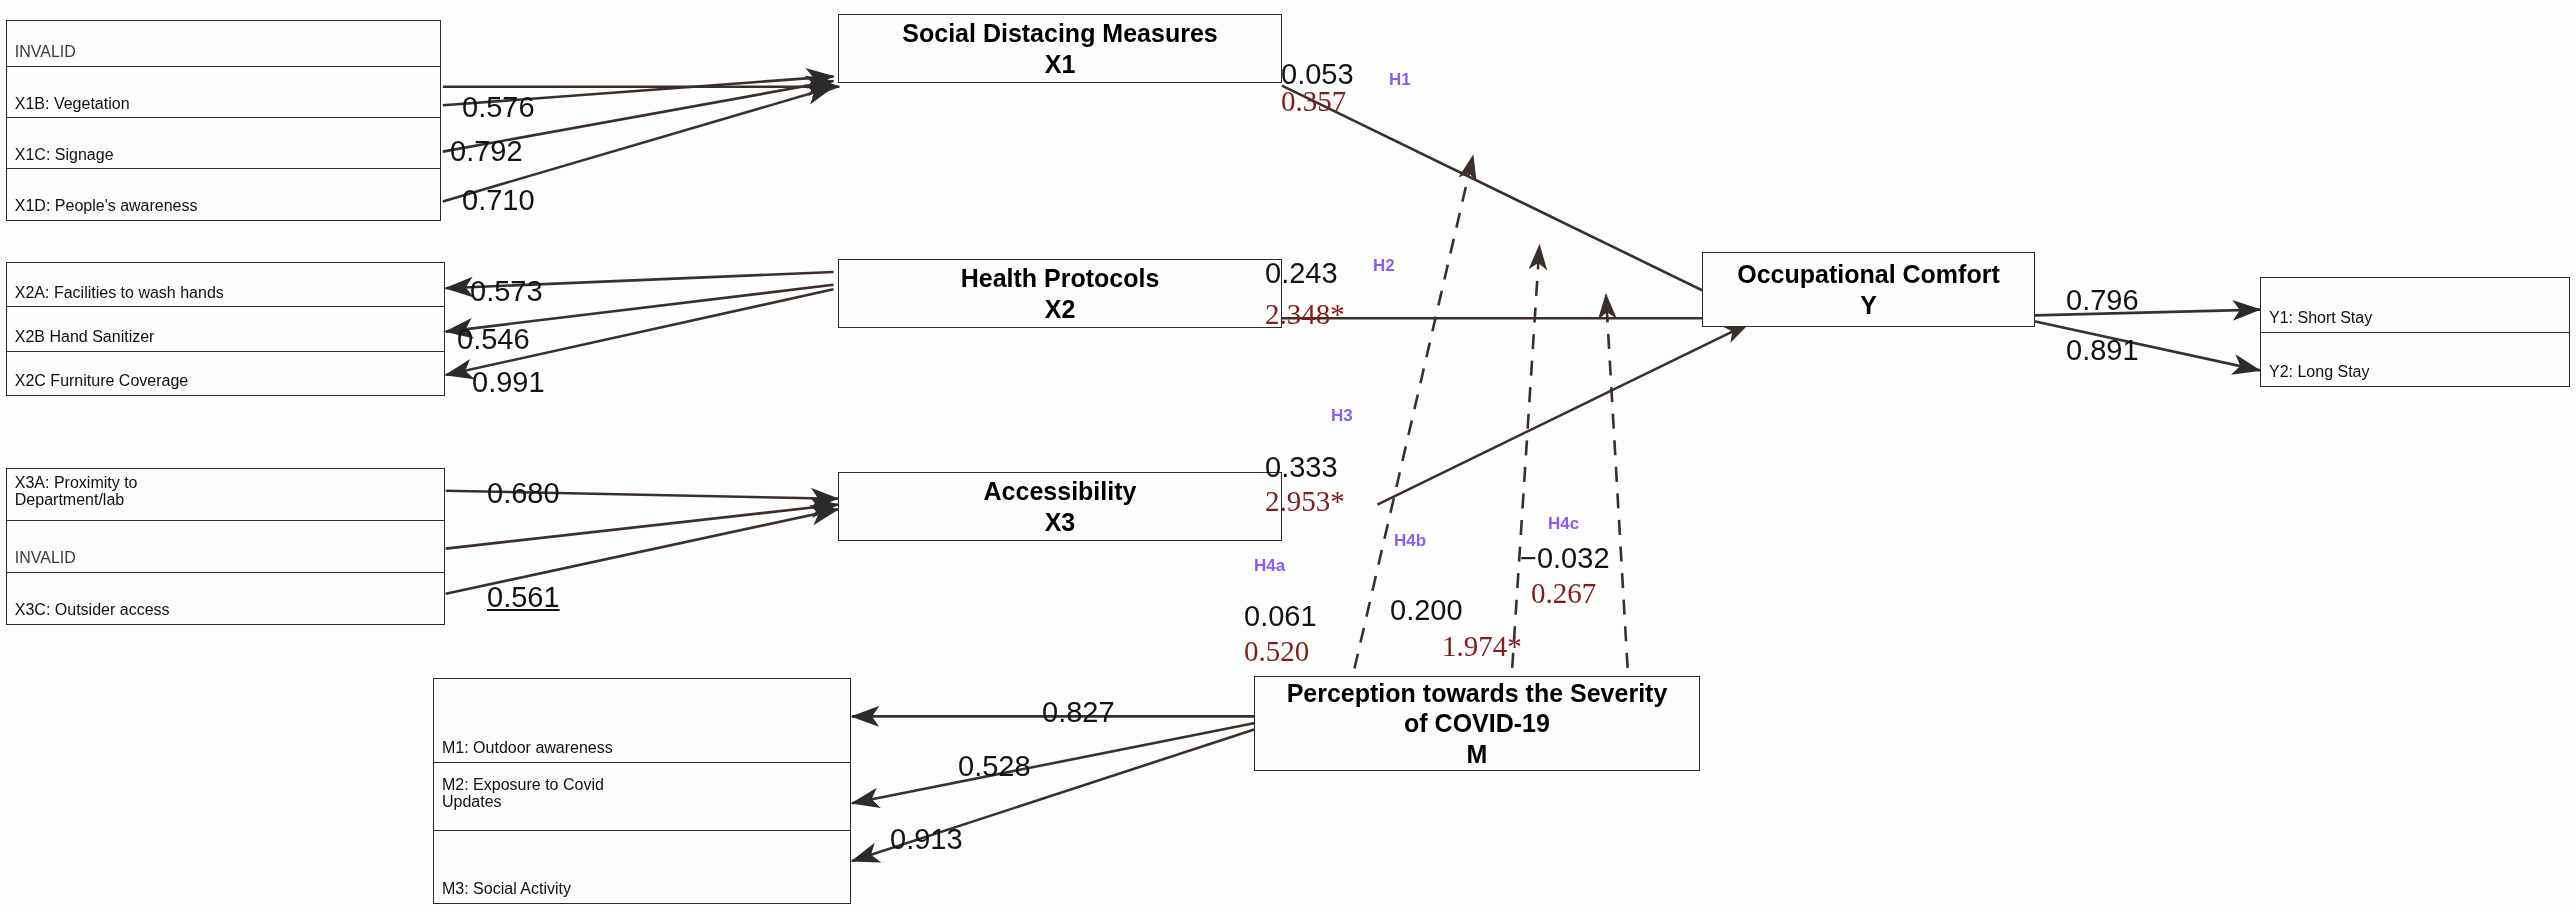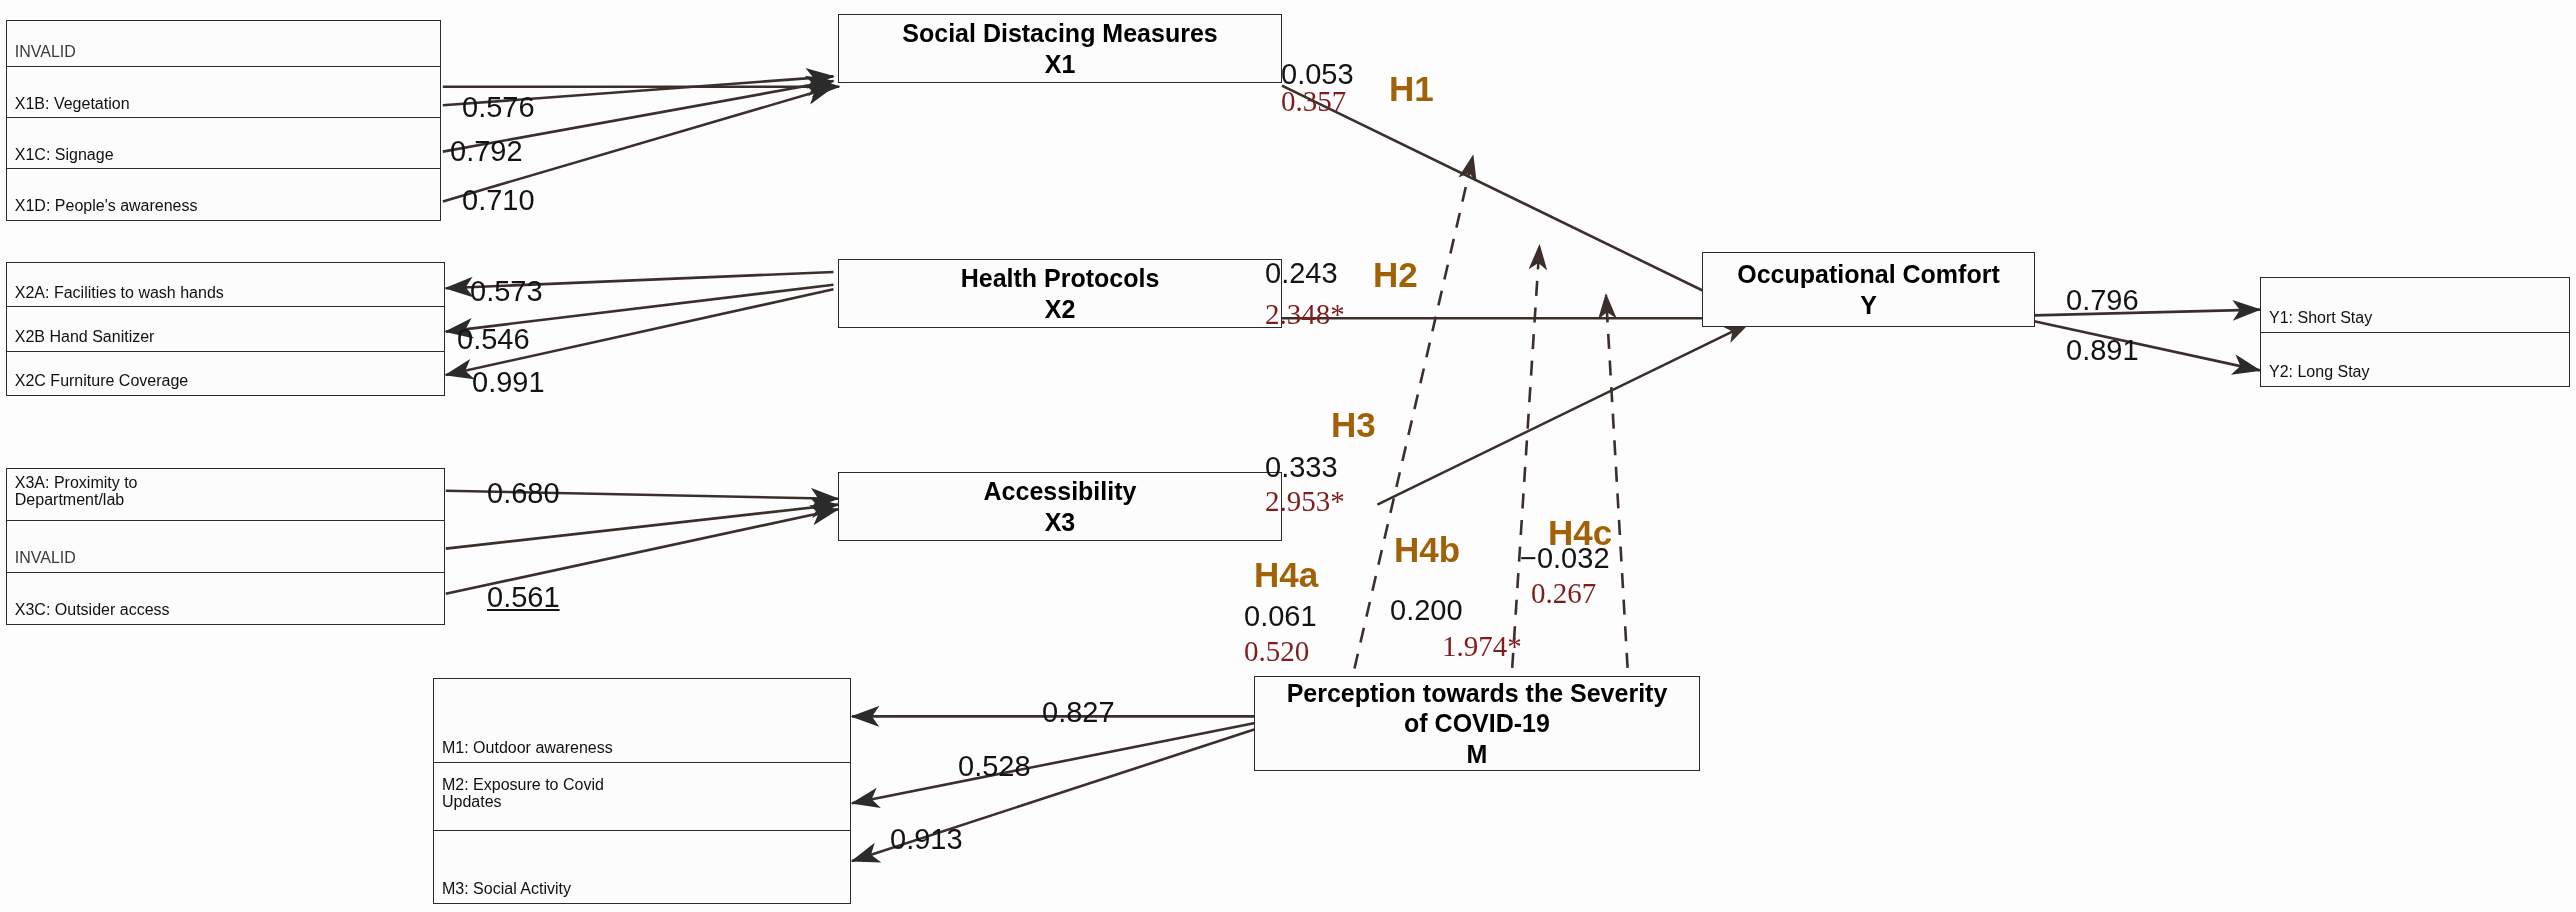--- a/index.html
+++ b/index.html
@@ -50,21 +50,21 @@
 
   
   .lbl{
     position:absolute;
     font-size:29px;
     color:#131313;
     white-space:pre;
     line-height:1.0;
   }
   .lbl.cyan{color:#7f1d1d;font-family:Liberation Serif, serif;}
-  .lbl.hyp{font-weight:bold;font-size:35px;color:#a16207;}
+  .lbl.hyp{font-weight:bold;font-size:17px;color:#8b5cf6;}
 </style>
 </head>
 <body>
 
 <div id="stage">
 
   <svg id="wires" viewBox="0 0 4451 1576">
     <defs>
       <marker id="ah" markerWidth="11" markerHeight="11" refX="9.2" refY="3.6" orient="auto" markerUnits="strokeWidth">
         <path d="M0,0 L10,3.6 L0,7.2 L2.6,3.6 z" fill="#3b2f2c"></path>

